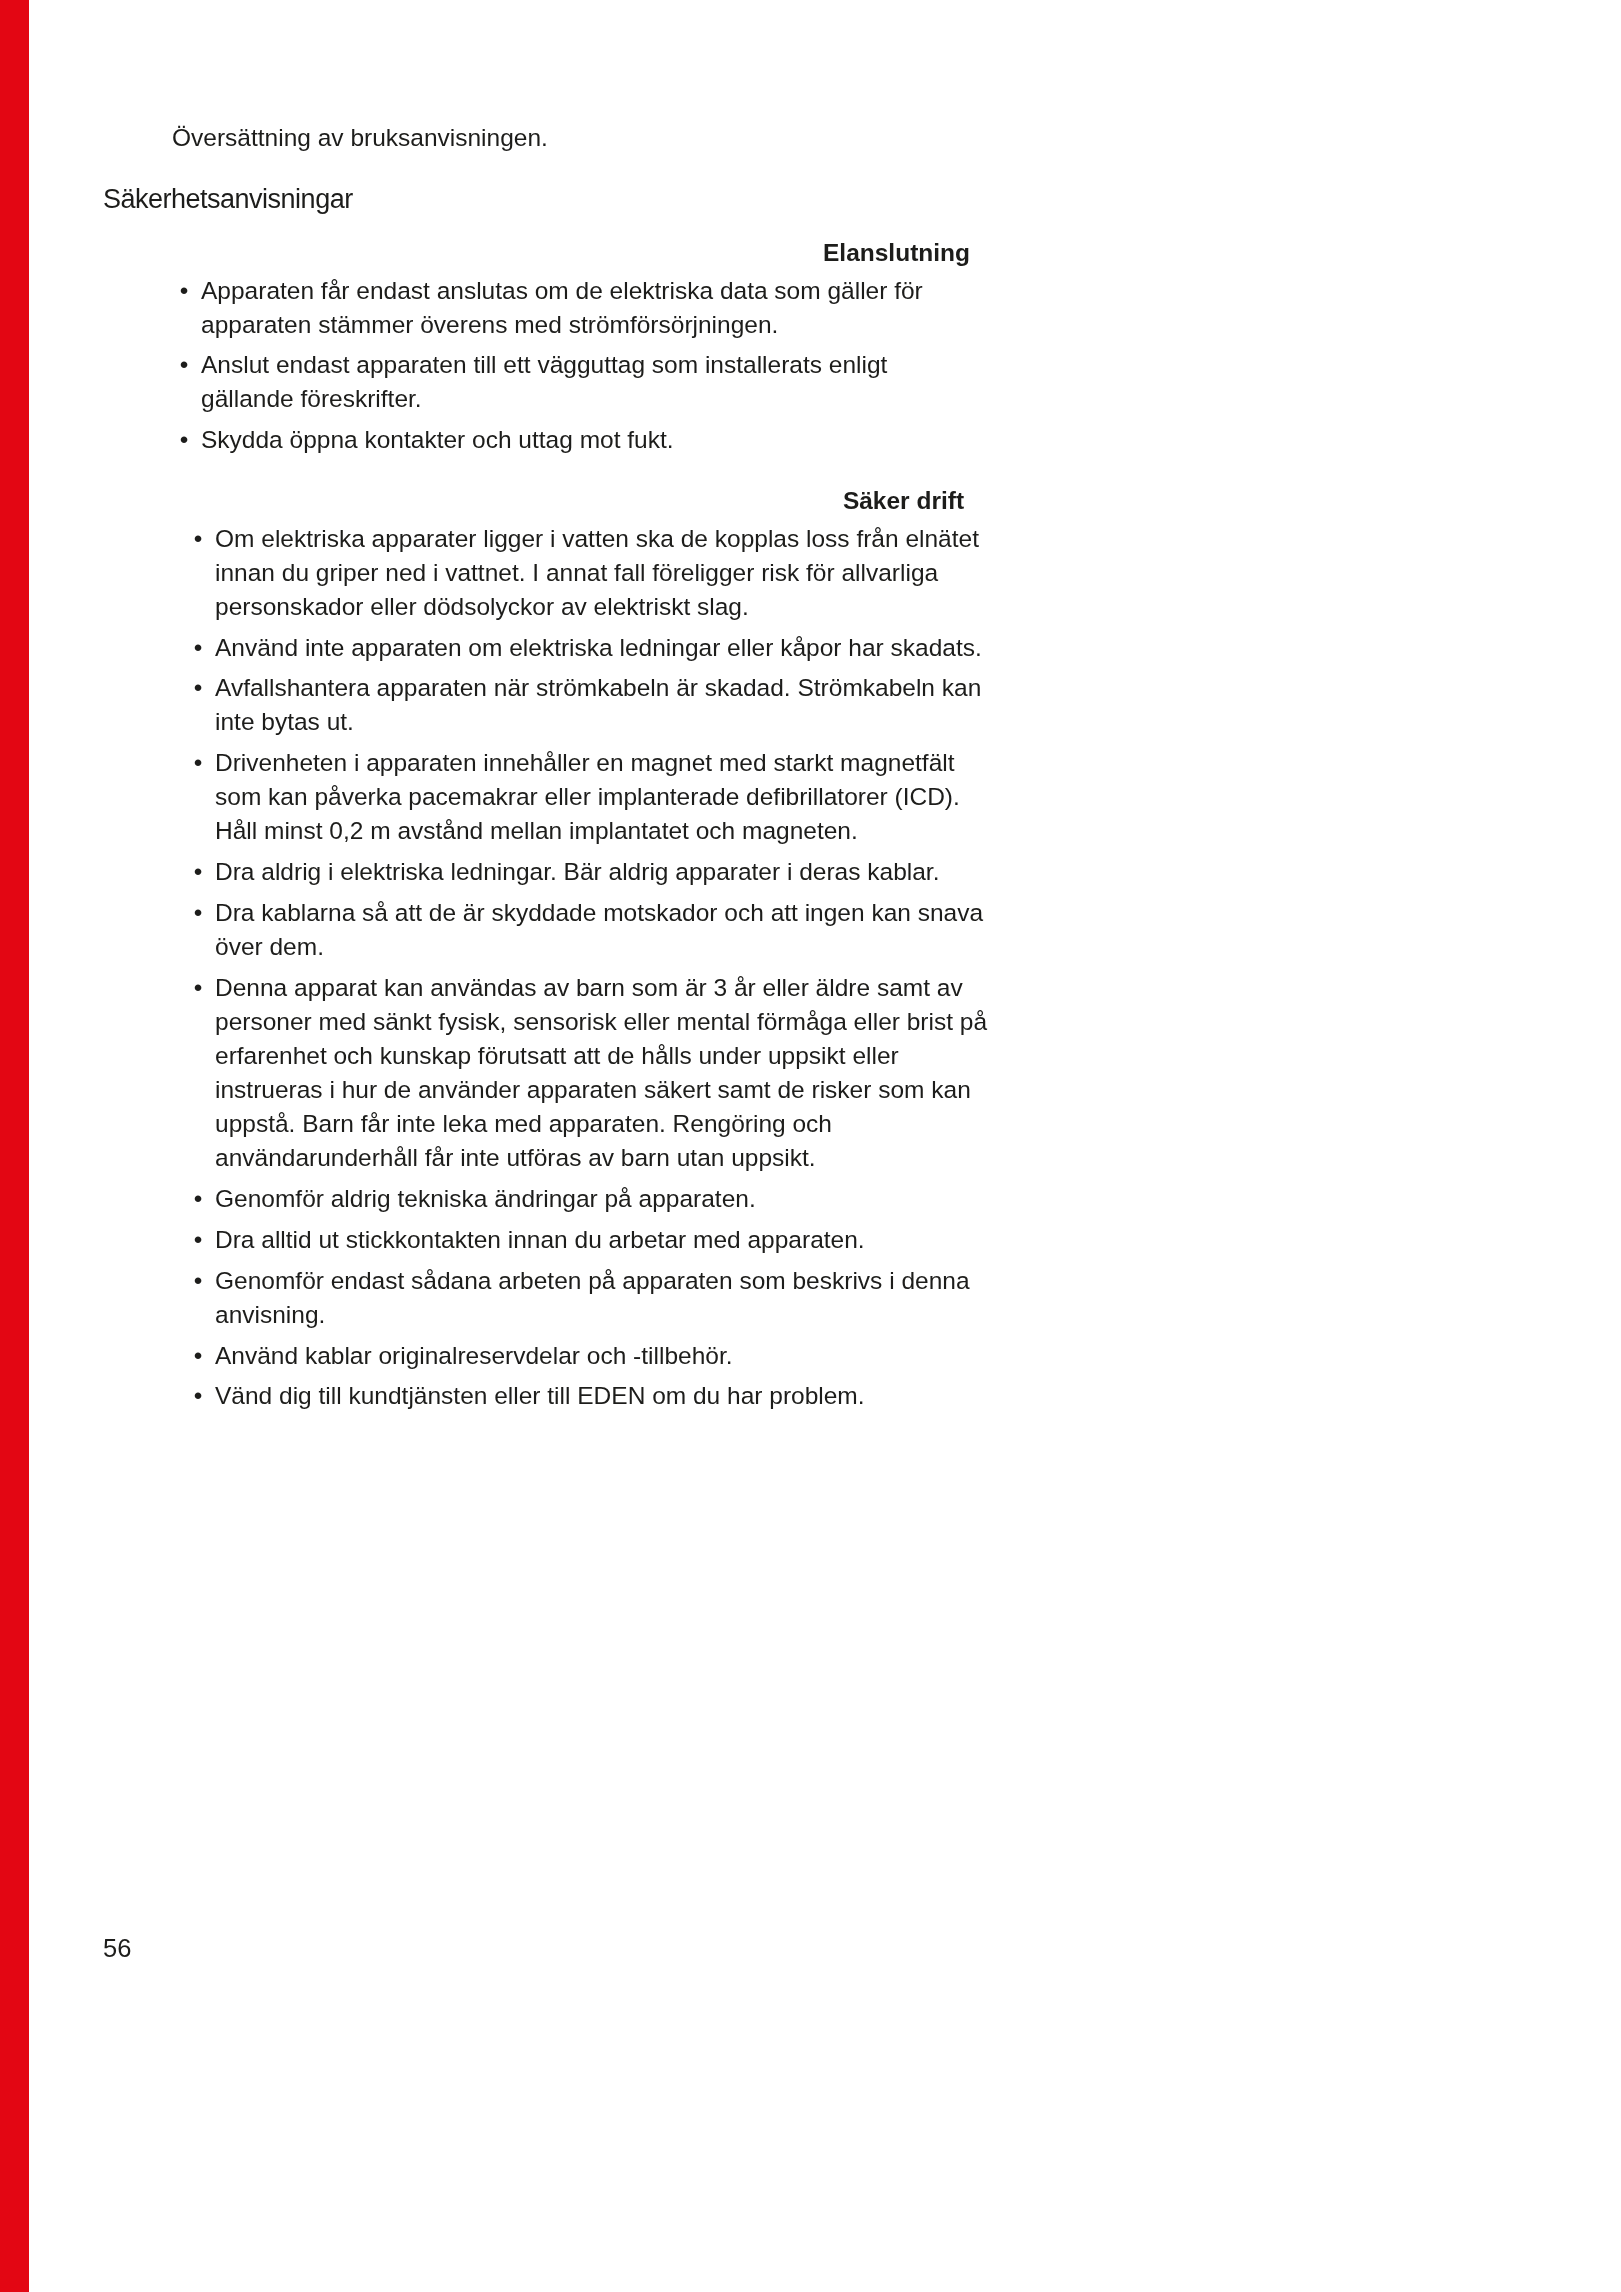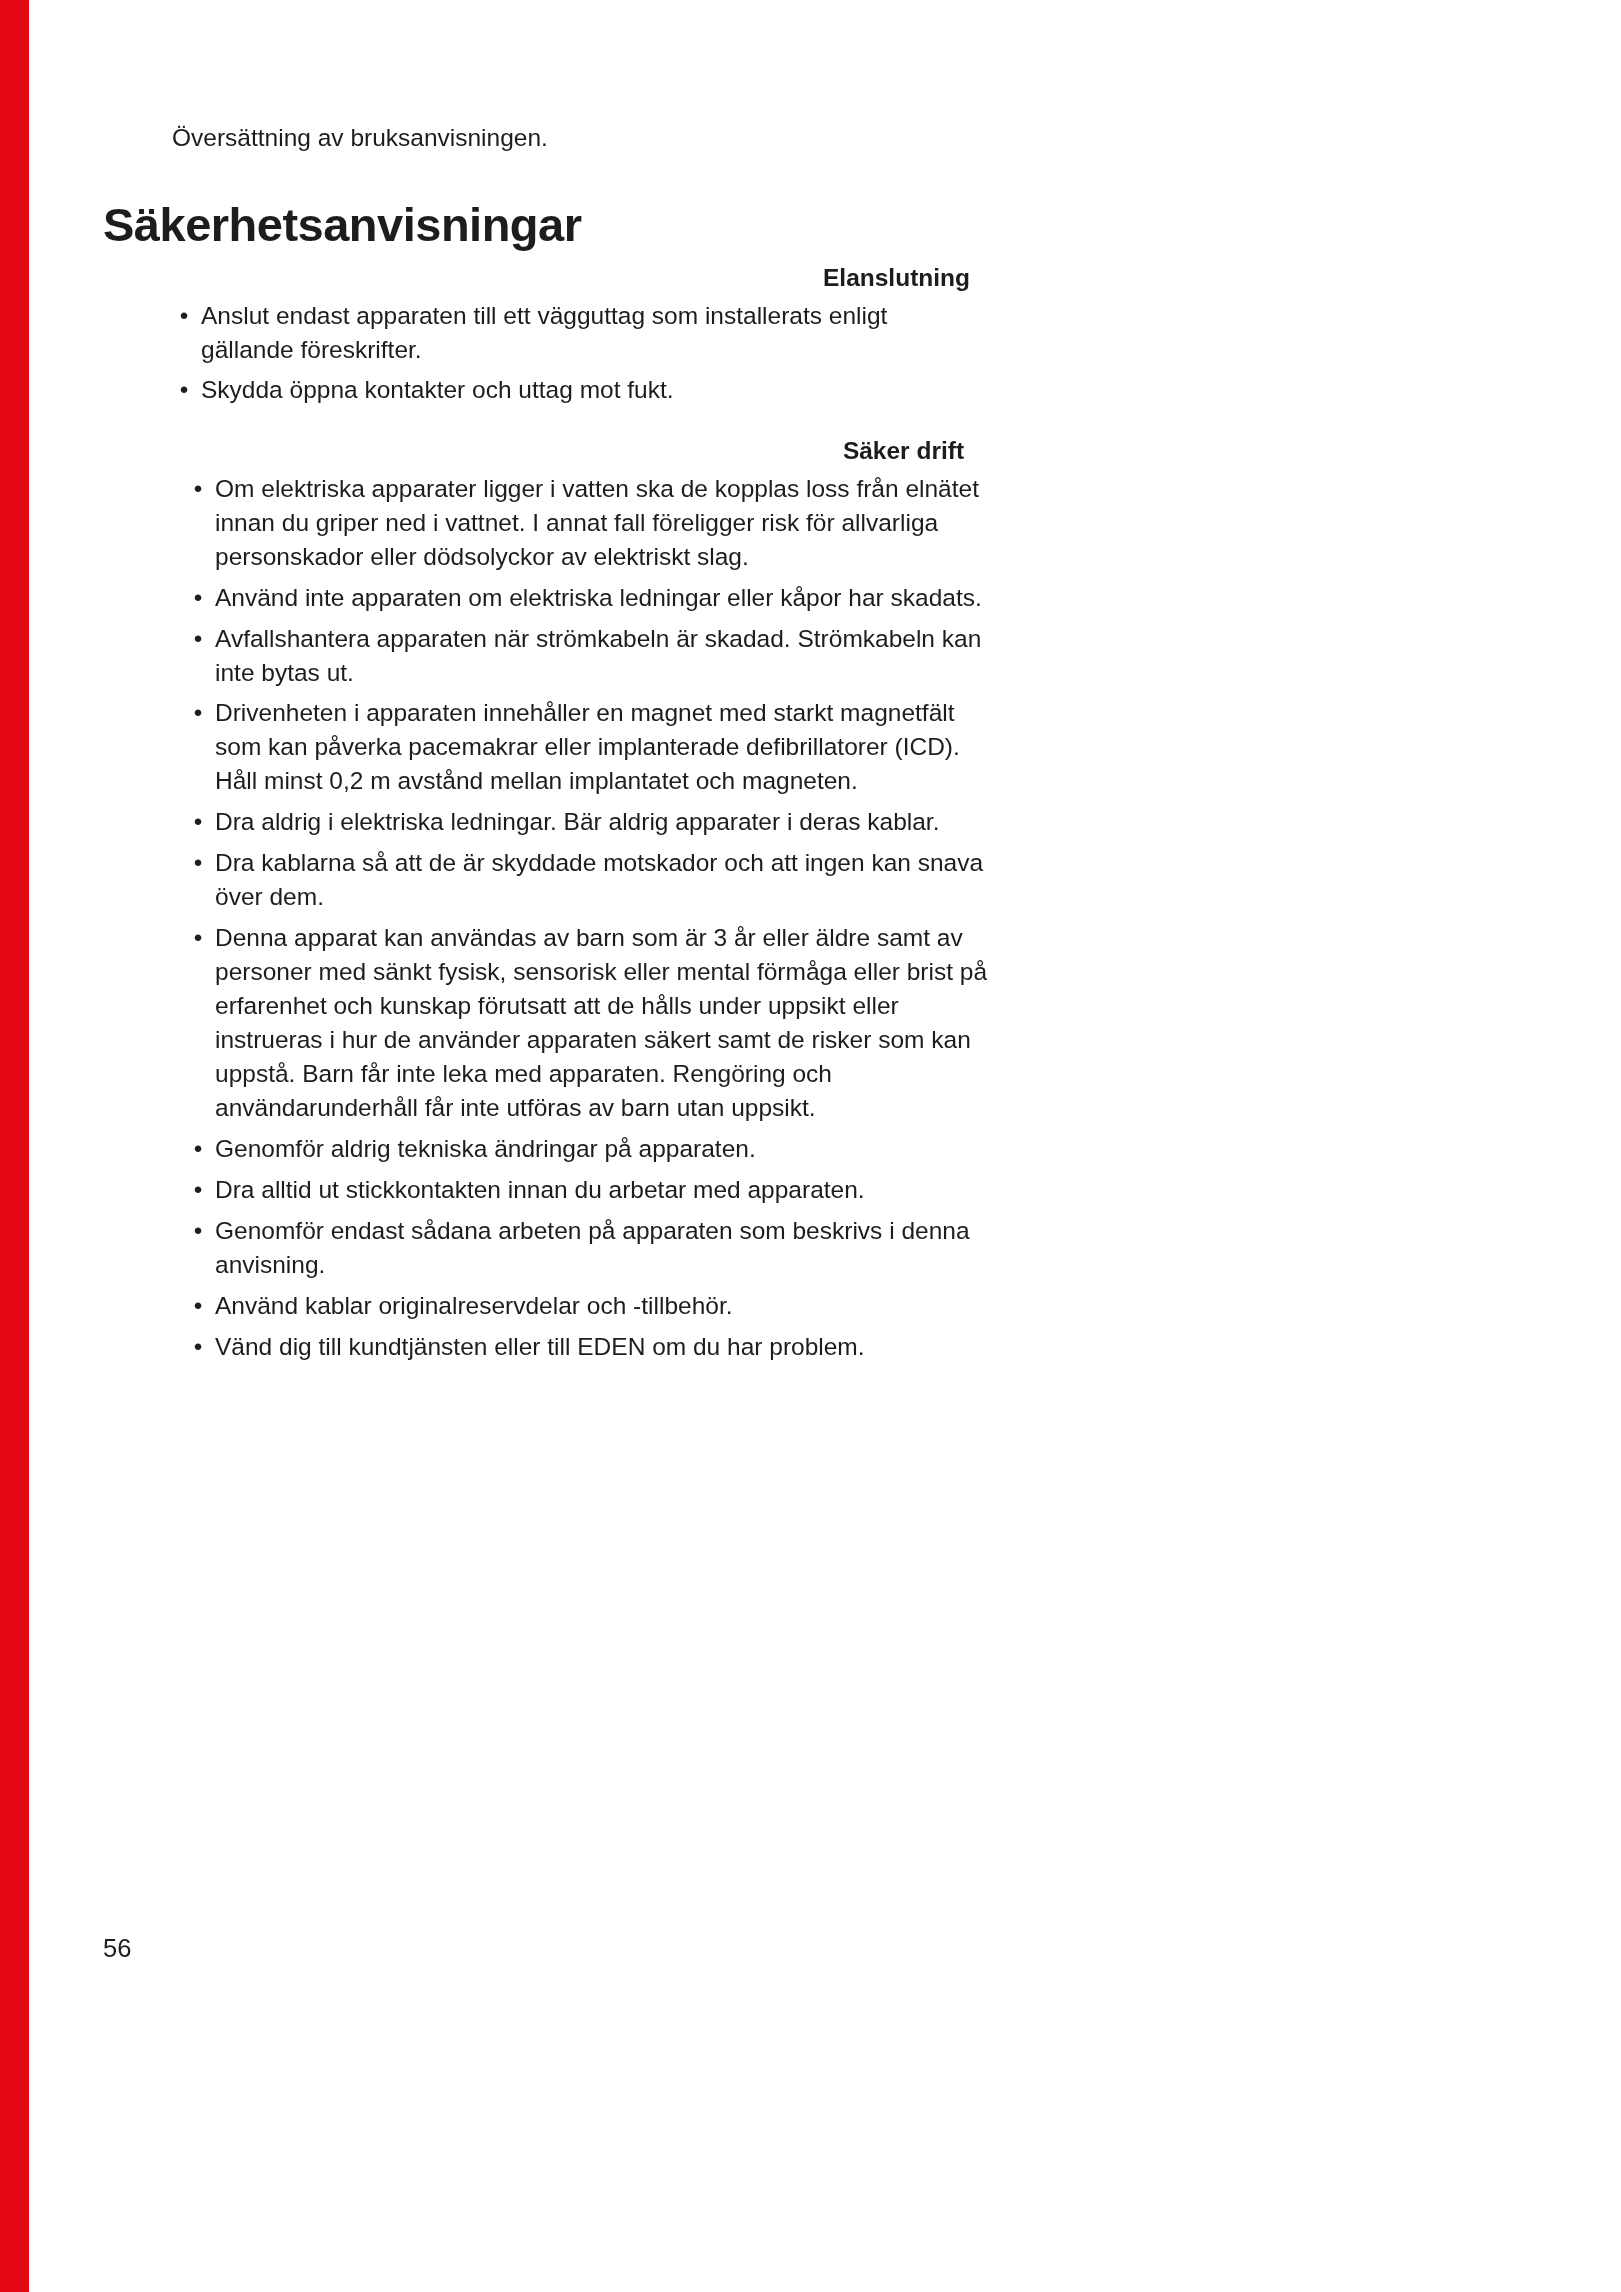--- a/index.html
+++ b/index.html
@@ -32,24 +32,24 @@
     padding-top: 123px;
     padding-left: 172px;
     box-sizing: border-box;
   }
   .intro {
     font-size: 24.5px;
     line-height: 29px;
     color: #1d1d1b;
   }
   h1.page-title {
-    margin: 49px 0 0 -69px;
-    font-size: 47px;
+    margin: 24px 0 0 -69px;
+    font-size: 27px;
     line-height: 47px;
-    font-weight: 700;
+    font-weight: 400;
     letter-spacing: -0.5px;
     color: #1d1d1b;
   }
   .section {
     margin-top: 13.7px;
   }
   .section + .section {
     margin-top: 27.4px;
     margin-left: 14px;
   }
@@ -100,20 +100,21 @@
 
   <div class="content">
 
     <div class="intro">Översättning av bruksanvisningen.</div>
 
     <h1 class="page-title">Säkerhetsanvisningar</h1>
 
     <div class="section">
       <div class="section-heading">Elanslutning</div>
       <ul class="bullet-list">
+        <li>Apparaten får endast anslutas om de elektriska data som gäller för apparaten stämmer överens med strömförsörjningen.</li>
         <li>Anslut endast apparaten till ett vägguttag som installerats enligt gällande föreskrifter.</li>
         <li>Skydda öppna kontakter och uttag mot fukt.</li>
       </ul>
     </div>
 
     <div class="section">
       <div class="section-heading">Säker drift</div>
       <ul class="bullet-list">
         <li>Om elektriska apparater ligger i vatten ska de kopplas loss från elnätet innan du griper ned i vattnet. I annat fall föreligger risk för allvarliga personskador eller dödsolyckor av elektriskt slag.</li>
         <li>Använd inte apparaten om elektriska ledningar eller kåpor har skadats.</li>

